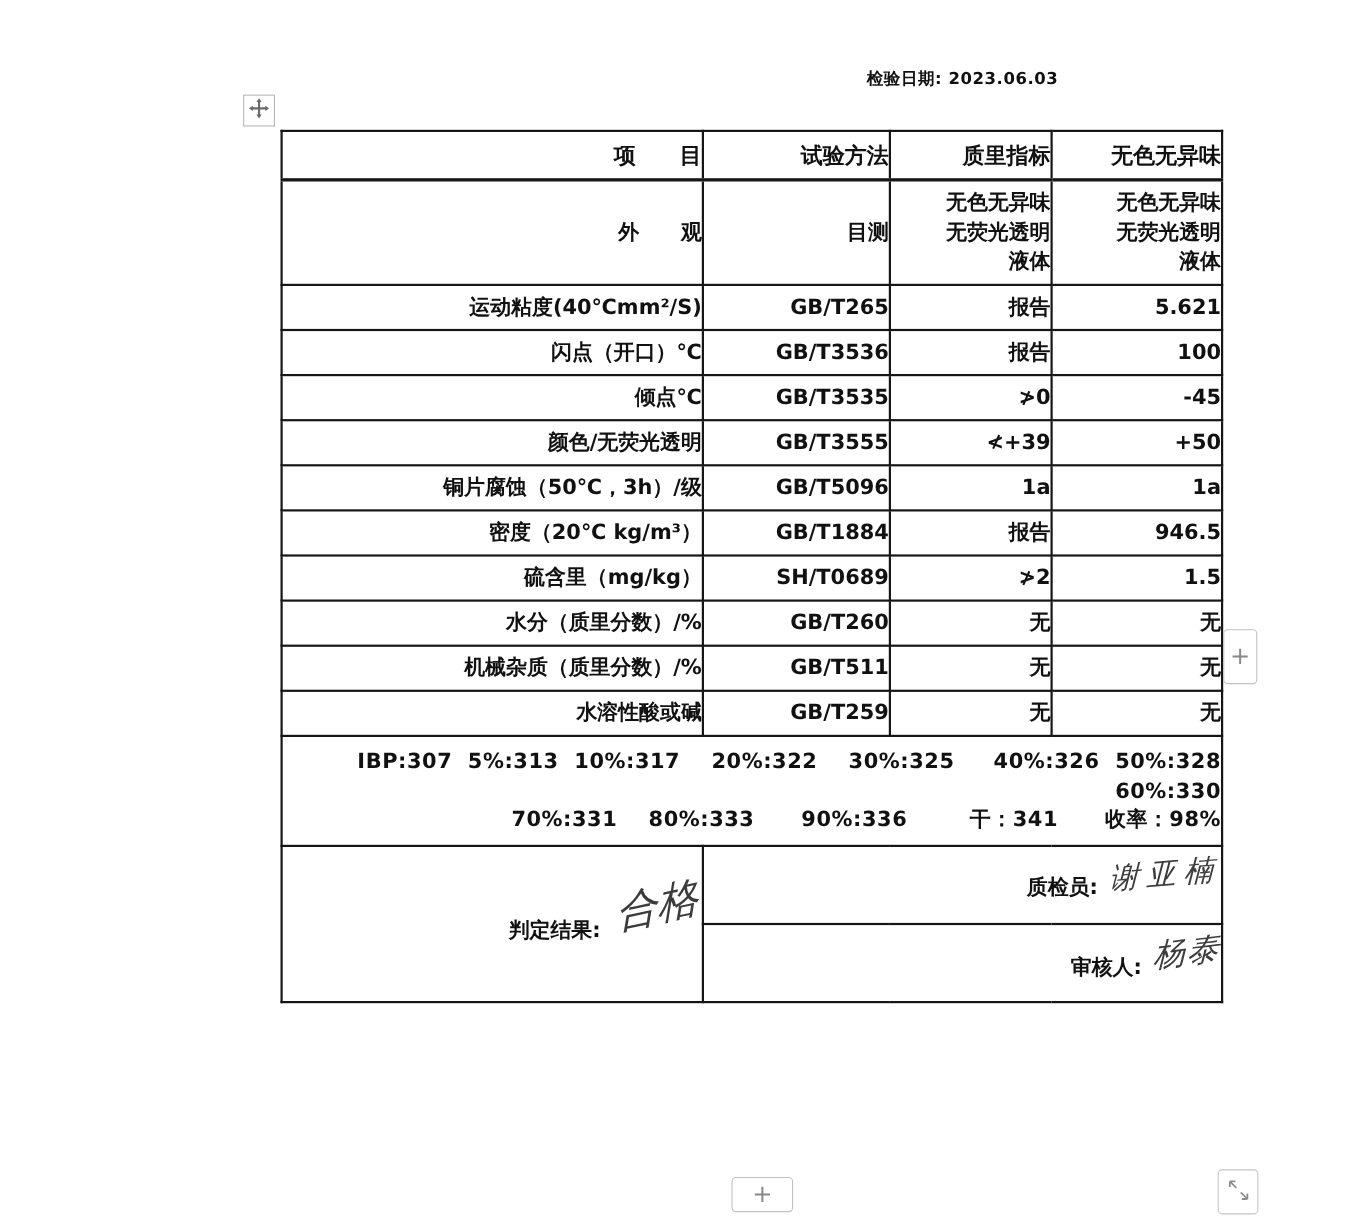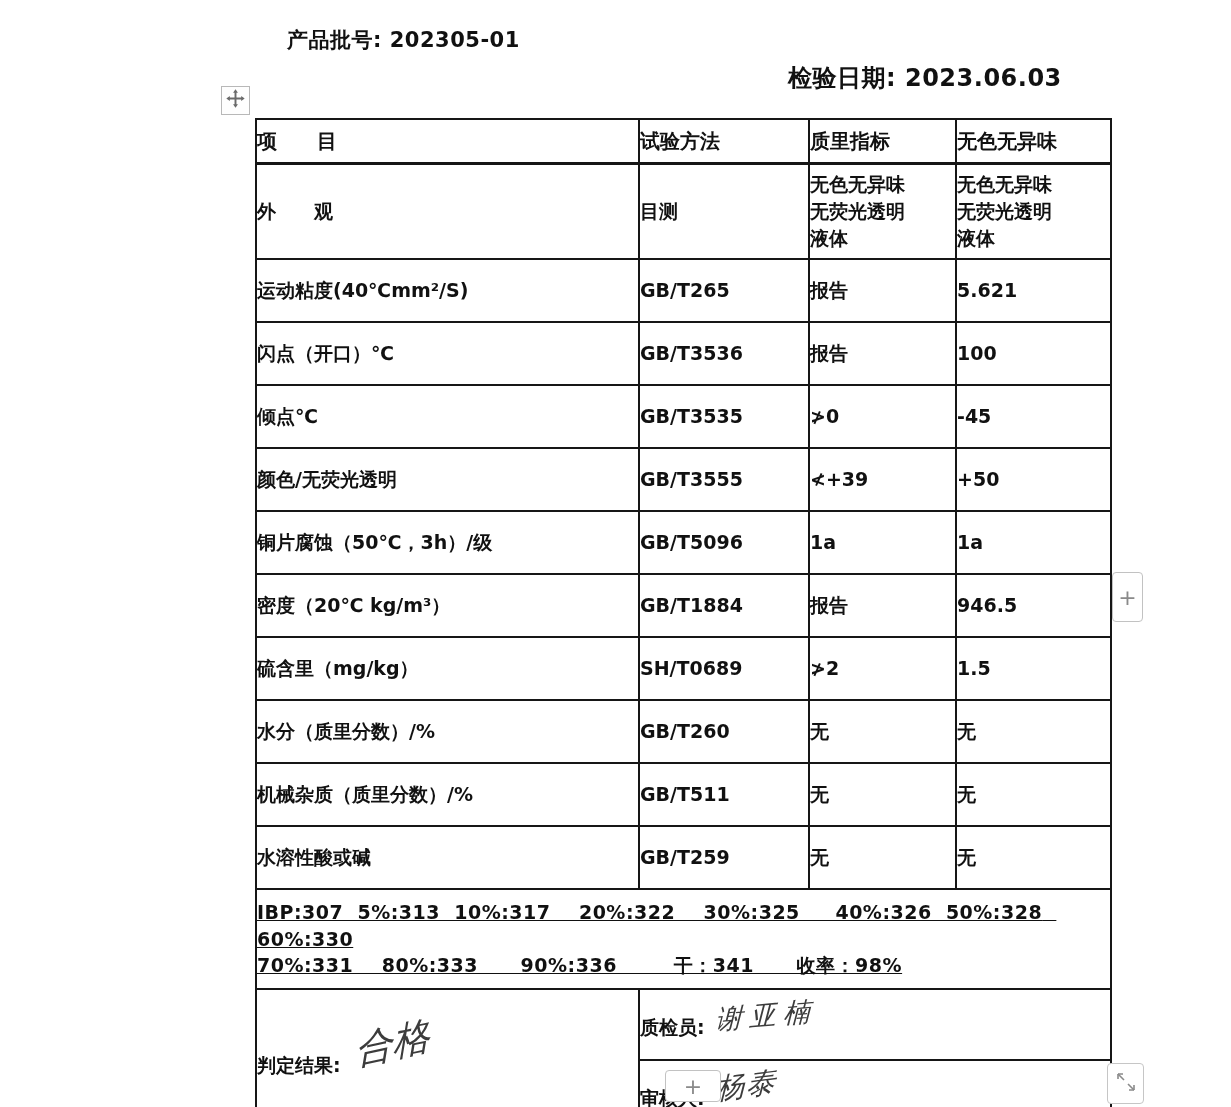--- a/index.html
+++ b/index.html
@@ -13,42 +13,42 @@
   }
 
   
   .doc-header {
     position:absolute; left:287px; top:24px;
     font-weight:bold; font-size:21px; line-height:33px;
     letter-spacing:0.5px;
   }
   .doc-date {
     position:absolute; left:788px; top:62px;
-    font-weight:bold; font-size:24px;
+    font-weight:bold; font-size:15px;
     letter-spacing:0.5px;
   }
 
   
   table.report {
     position:absolute; left:255px; top:118px;
     border-collapse:collapse; table-layout:fixed;
     width:855px;
   }
   table.report td, table.report th {
     border:2px solid #161616;
     font-weight:bold; font-size:19px;
-    text-align:left; vertical-align:middle;
+    text-align:right; vertical-align:middle;
     padding:0; line-height:1.4;
     font-family:"DejaVu Sans", sans-serif;
   }
   tr.h-header  { height:44px; }
   tr.h-header th { border-bottom-width:3px; font-size:20px; }
   tr.h-appear  { height:96px; }
-  tr.h-std     { height:63px; }
-  tr.h-distill { height:100px;text-decoration:underline; }
+  tr.h-std     { height:41px; }
+  tr.h-distill { height:100px; }
   tr.h-foot    { height:71px; }
 
   .pre-line { white-space:pre-line; line-height:1.5; }
 
   td.distill-cell {
     text-align:left; vertical-align:top;
     padding:5px 2px 0 4px;
     white-space:pre-wrap;
     line-height:1.95;
     border-top-width:3px; border-bottom-width:3px;
@@ -99,24 +99,20 @@
     border:1px solid #c6c6c6; border-radius:4px;
     background:#ffffff;
     display:flex; align-items:center; justify-content:center;
     box-sizing:border-box;
   }
 </style>
 </head>
 <body>
 
 <div class="doc-header">
-  <div>
-    <span>产品批号:</span>
-    <span>202305-01</span>
-  </div>
 </div>
 <div class="doc-date">
   <span>检验日期:</span>
   <span>2023.06.03</span>
 </div>
 
 <div class="move-handle">
   <span>
     <svg width="21" height="21" viewBox="0 0 24 24">
       <path d="M12 1.5 L9.2 5.5 H10.9 V10.9 H5.5 V9.2 L1.5 12 L5.5 14.8 V13.1 H10.9 V18.5 H9.2 L12 22.5 L14.8 18.5 H13.1 V13.1 H18.5 V14.8 L22.5 12 L18.5 9.2 V10.9 H13.1 V5.5 H14.8 Z" fill="#6a6a6a"></path>

